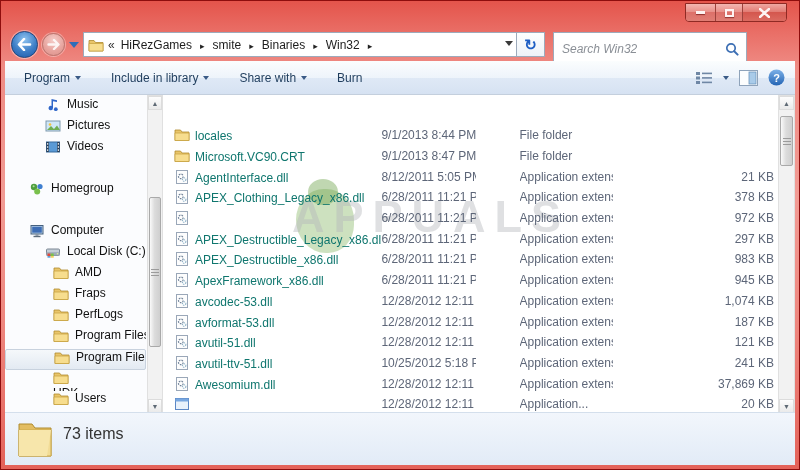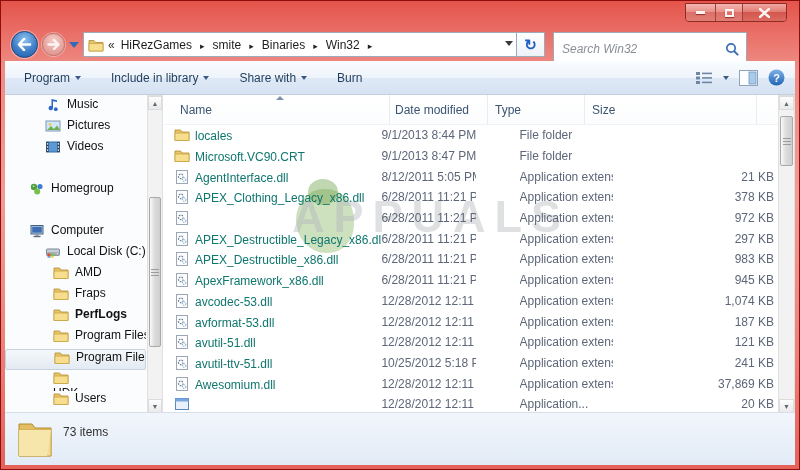--- a/index.html
+++ b/index.html
@@ -106,21 +106,21 @@
     background:rgba(124,175,88,.38); }
   .wm-blob2 { position:absolute; left:16px; top:-12px; width:30px; height:26px; border-radius:50%;
     background:rgba(104,160,70,.42); }
   .wm-text { position:relative; font-size:45px; font-weight:bold; letter-spacing:9px;
     color:rgba(178,182,186,.42); }
   
   .status-bar { position:absolute; left:4px; right:4px; bottom:4px; height:53px;
     background:linear-gradient(180deg,#f2f6fc 0%,#e9f0f9 55%,#e2ebf7 100%);
     border-top:1px solid #d4dfec; }
   .status-icon { position:absolute; left:10px; top:5px; }
-  .status-text { position:absolute; left:58px; top:12px; font-size:12px; color:#333; }
+  .status-text { position:absolute; left:58px; top:12px; font-size:16px; color:#333; }
 </style>
 </head>
 <body>
 
 <div class="window">
 
   <div class="caption-group">
     <div class="cap-btn cap-min">
         <div class="glyph-min"></div>
       </div>
@@ -288,21 +288,21 @@
               </svg></span>
             <span>AMD</span>
           </div>
           <div class="side-item" style="padding-left: 48px;">
             <span class="icon"><svg width="16" height="16" viewBox="0 0 16 16">
                 <path d="M1 3 h5.5 l1.5 2 h7 v8.5 h-14 z" fill="#e9c56a" stroke="#b08c2e" stroke-width="0.8"></path>
                 <path d="M1 6 h14 v7.5 h-14 z" fill="#f7dd8e" stroke="#c9a544" stroke-width="0.8"></path>
               </svg></span>
             <span>Fraps</span>
           </div>
-          <div class="side-item" style="padding-left: 48px; font-weight: bold;">
+          <div class="side-item" style="padding-left: 48px;">
             <span class="icon"><svg width="16" height="16" viewBox="0 0 16 16">
                 <path d="M1 3 h5.5 l1.5 2 h7 v8.5 h-14 z" fill="#e9c56a" stroke="#b08c2e" stroke-width="0.8"></path>
                 <path d="M1 6 h14 v7.5 h-14 z" fill="#f7dd8e" stroke="#c9a544" stroke-width="0.8"></path>
               </svg></span>
             <span>PerfLogs</span>
           </div>
           <div class="side-item" style="padding-left: 48px;">
             <span class="icon"><svg width="16" height="16" viewBox="0 0 16 16">
                 <path d="M1 3 h5.5 l1.5 2 h7 v8.5 h-14 z" fill="#e9c56a" stroke="#b08c2e" stroke-width="0.8"></path>
                 <path d="M1 6 h14 v7.5 h-14 z" fill="#f7dd8e" stroke="#c9a544" stroke-width="0.8"></path>
@@ -344,35 +344,20 @@
             <span>▼</span>
           </div>
       </div>
     </div>
 
     <div class="file-area">
       <div class="watermark">
         <div class="wm-blob"></div>
         <div class="wm-blob2"></div>
         <div class="wm-text">APPUALS</div>
-      </div>
-      <div class="list-header">
-        <div class="hcell hc-name">
-          <div class="sort-arrow"></div>
-          <span>Name</span>
-        </div>
-        <div class="hcell hc-date">
-            <span>Date modified</span>
-          </div>
-        <div class="hcell hc-type">
-            <span>Type</span>
-          </div>
-        <div class="hcell hc-size">
-            <span>Size</span>
-          </div>
       </div>
       <div class="list-body" id="list-body">
           <div class="frow">
             <div class="fc fc-name">
               <span class="icon"><svg width="16" height="16" viewBox="0 0 16 16">
                   <path d="M1 3 h5.5 l1.5 2 h7 v8.5 h-14 z" fill="#e9c56a" stroke="#b08c2e" stroke-width="0.8"></path>
                   <path d="M1 6 h14 v7.5 h-14 z" fill="#f7dd8e" stroke="#c9a544" stroke-width="0.8"></path>
                 </svg></span>
               <span>locales</span>
             </div>

